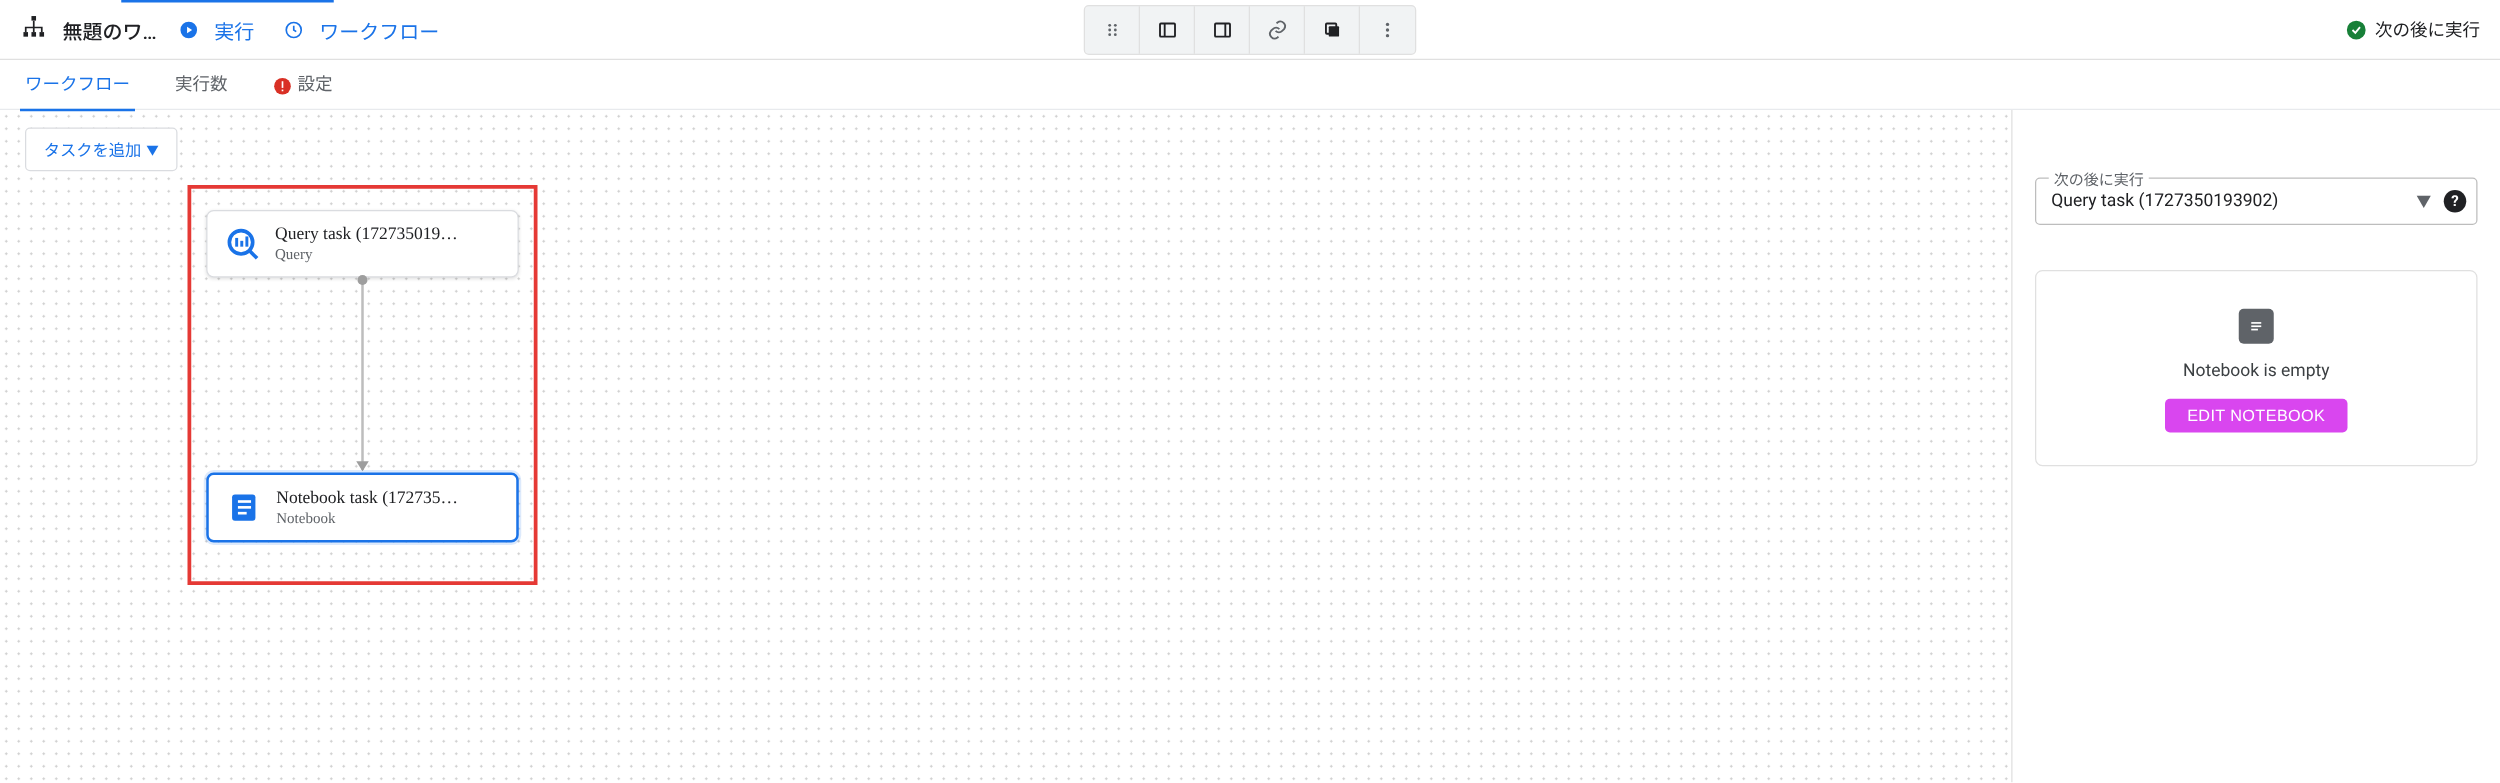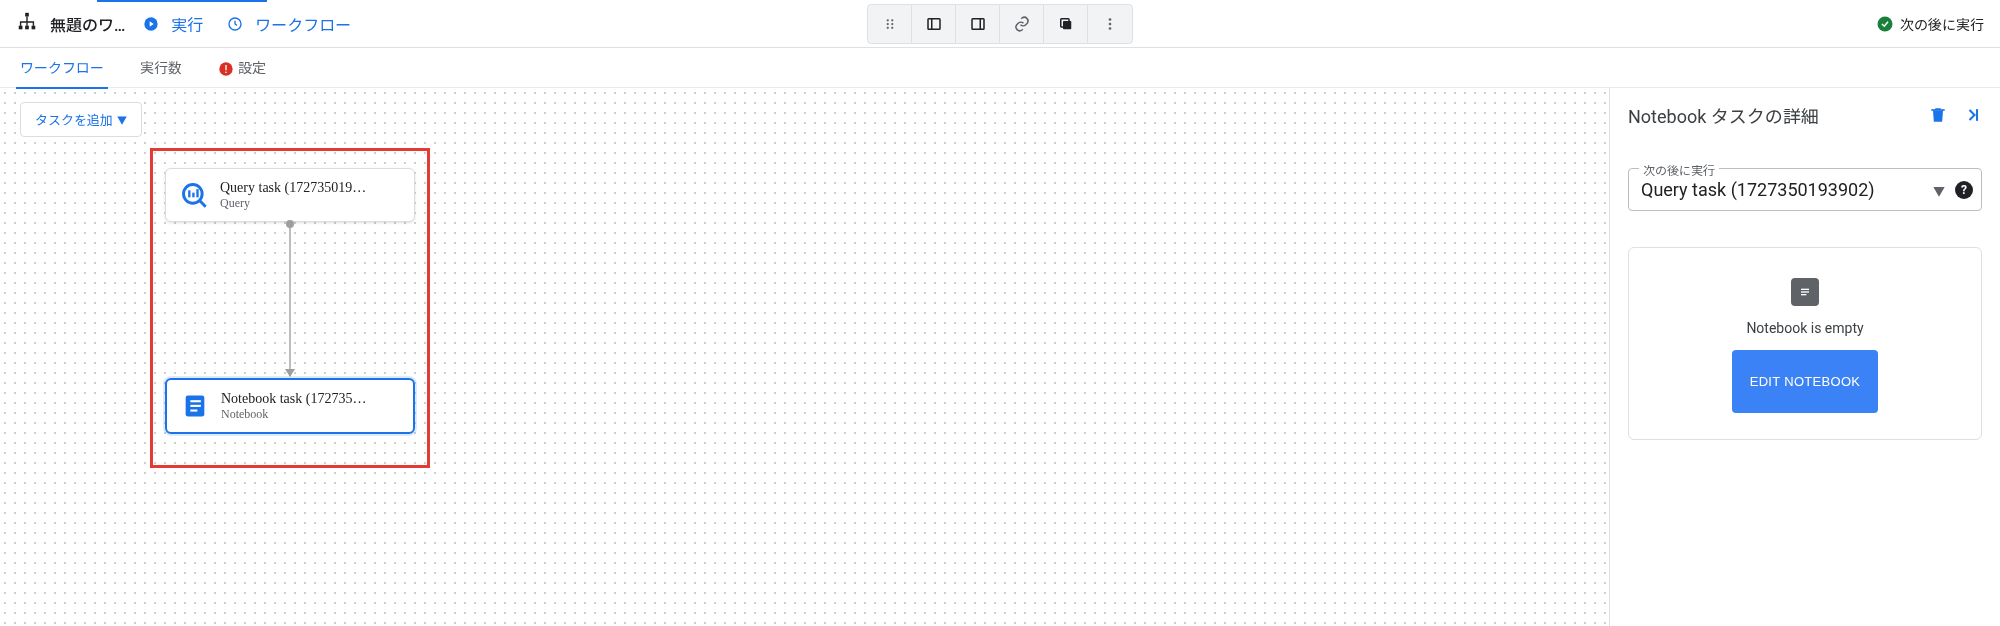--- a/index.html
+++ b/index.html
@@ -50,29 +50,29 @@
 
   
   .panel { width: 390px; padding: 14px 18px; overflow-y: auto; }
   .panel-header { display: flex; align-items: center; justify-content: space-between; margin-bottom: 18px; }
   .panel-title { font-size: 18px; color: #3c4043; }
   .panel-actions { display: flex; gap: 14px; }
   .panel-actions .ic-btn { color: #1a73e8; cursor: pointer; width: 20px; height: 20px; }
 
   .field-wrap { position: relative; border: 1px solid #bdbdbd; border-radius: 4px; padding: 10px 38px 10px 12px; display: flex; align-items: center; margin-top: 40px; }
   .field-label { position: absolute; top: -8px; left: 10px; background: #fff; padding: 0 4px; font-size: 12px; color: #5f6368; }
-  .field-value { font-size: 18px; color: #202124; flex: 1; }
+  .field-value { font-size: 14px; color: #202124; flex: 1; }
   .field-caret { position: absolute; right: 36px; top: 50%; transform: translateY(-50%); font-size: 12px; color: #5f6368; }
   .help-icon { position: absolute; right: 8px; top: 50%; transform: translateY(-50%); width: 18px; height: 18px; background: #202124; color: #fff; border-radius: 50%; display: flex; align-items: center; justify-content: center; font-size: 12px; font-weight: bold; }
 
   .empty-card { margin-top: 36px; border: 1px solid #e0e0e0; border-radius: 6px; padding: 30px 20px 26px; display: flex; flex-direction: column; align-items: center; gap: 14px; }
   .doc-icon { width: 28px; height: 28px; background: #5f6368; border-radius: 4px; display: flex; align-items: center; justify-content: center; }
   .doc-icon svg { width: 16px; height: 16px; color: #fff; }
   .empty-text { font-size: 14px; color: #3c4043; }
-  .edit-btn { background: #3b82f6; color: #fff; border: none; border-radius: 4px; padding: 24px 18px; font-size: 13px; font-weight: 500; letter-spacing: 0.3px; cursor: pointer; }
+  .edit-btn { background: #d946ef; color: #fff; border: none; border-radius: 4px; padding: 6px 18px; font-size: 13px; font-weight: 500; letter-spacing: 0.3px; cursor: pointer; }
 </style>
 </head>
 <body>
 
 <div class="header">
   <div class="header-top-strip"></div>
   <div class="header-left">
     <span class="workflow-icon">
       <svg viewBox="0 0 24 24" fill="#202124">
           <rect x="10" y="2" width="4" height="4"></rect>
@@ -209,37 +209,20 @@
           </svg>
       </div>
       <div class="node-text">
         <div class="node-title">Notebook task (172735…</div>
         <div class="node-sub">Notebook</div>
       </div>
     </div>
   </div>
 
   <div class="panel">
-    <div class="panel-header">
-      <div class="panel-title">Notebook タスクの詳細</div>
-      <div class="panel-actions">
-        <span class="ic-btn">
-          <svg viewBox="0 0 24 24" fill="#1a73e8">
-              <path d="M6 7h12l-1 13H7L6 7zm3-3h6l1 2H8l1-2z"></path>
-              <rect x="4" y="5" width="16" height="2"></rect>
-            </svg>
-        </span>
-        <span class="ic-btn">
-          <svg viewBox="0 0 24 24" fill="none" stroke="#1a73e8" stroke-width="2.5">
-              <path d="M9 6l6 6-6 6"></path>
-              <line x1="18" y1="5" x2="18" y2="19"></line>
-            </svg>
-        </span>
-      </div>
-    </div>
 
     <div class="field-wrap">
       <span class="field-label">次の後に実行</span>
       <span class="field-value">Query task (1727350193902)</span>
       <span class="field-caret">▼</span>
       <span class="help-icon">?</span>
     </div>
 
     <div class="empty-card">
       <div class="doc-icon">

